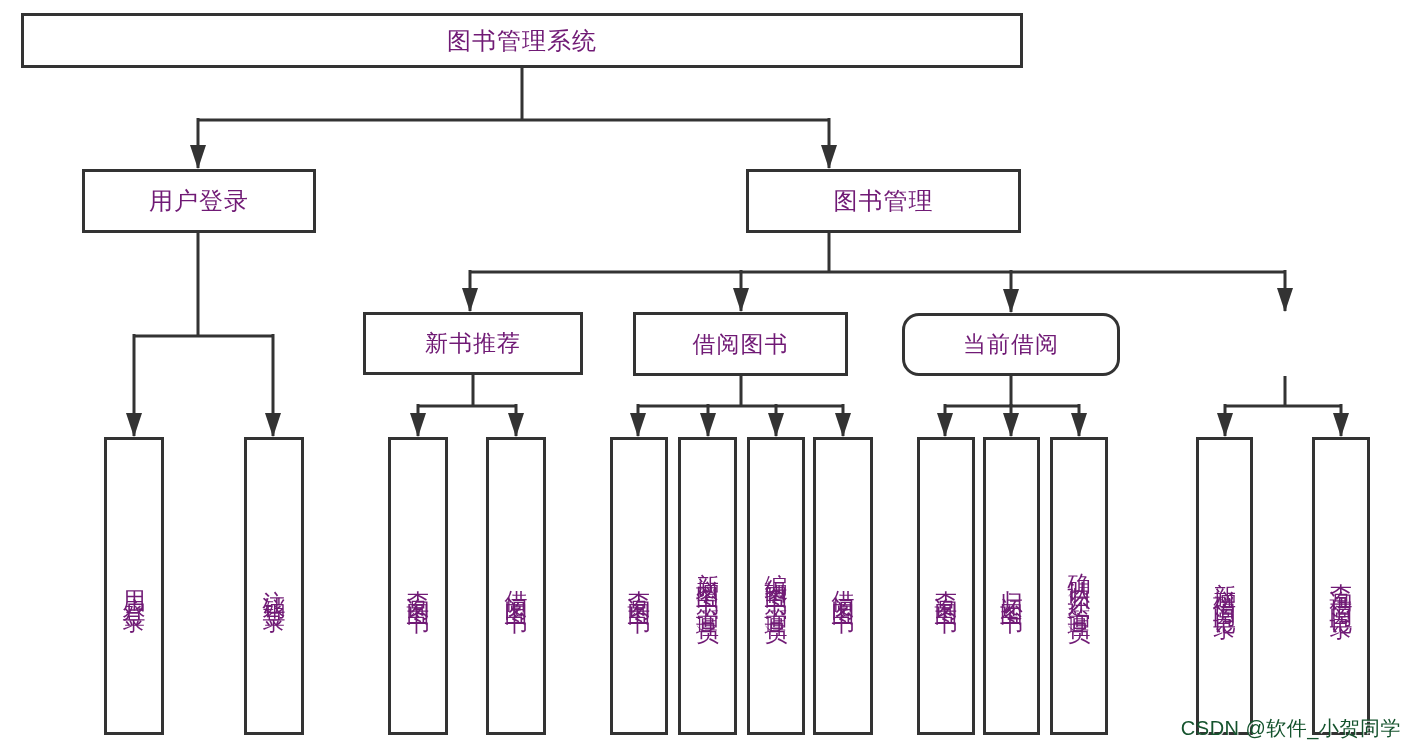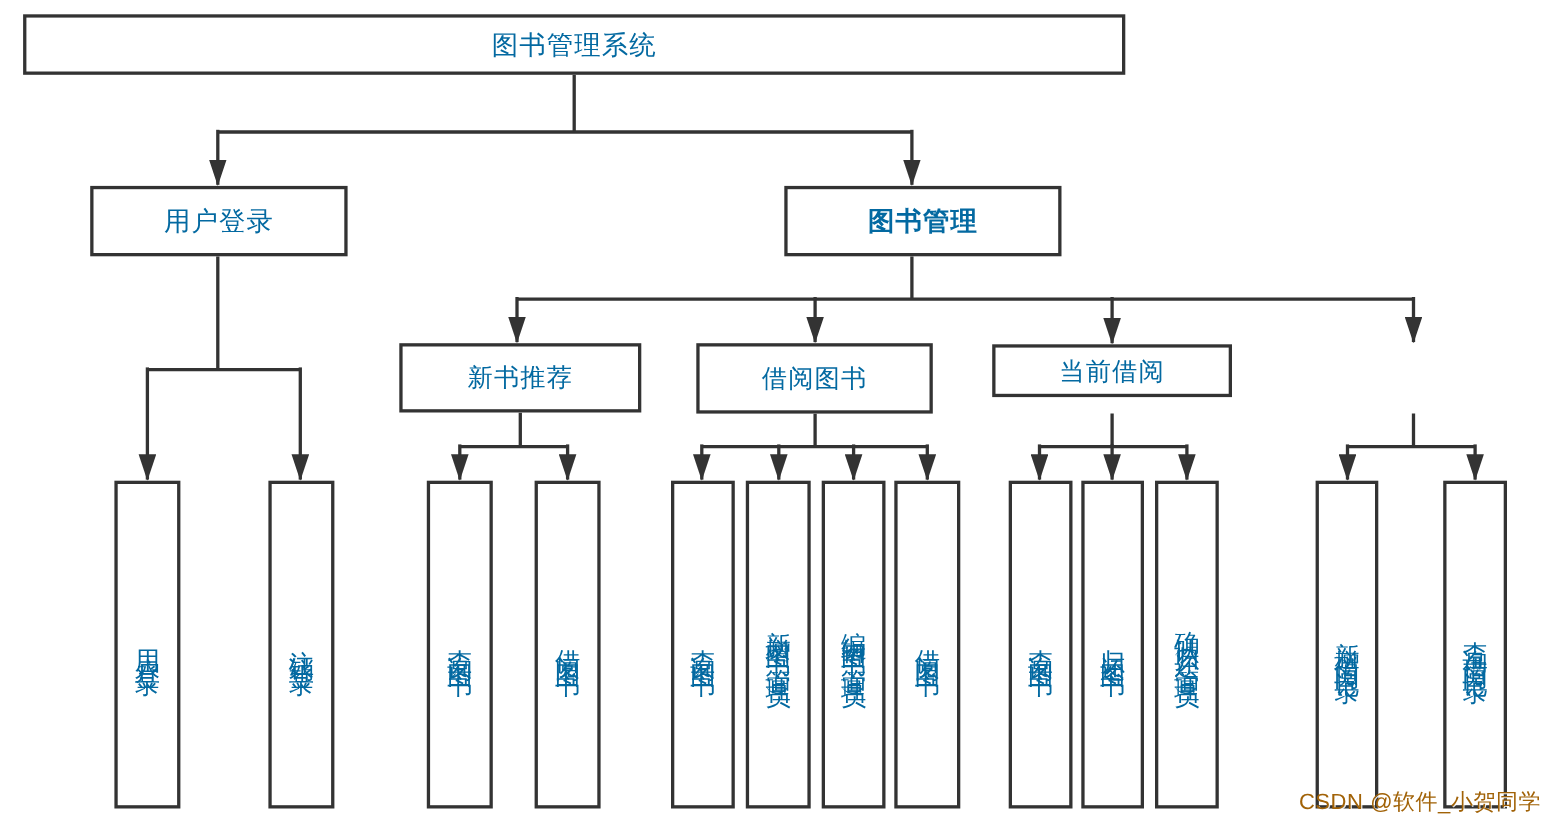--- a/index.html
+++ b/index.html
@@ -3,35 +3,35 @@
 <meta charset="utf-8">
 <style>
   html,body { margin:0; padding:0; background:#ffffff; }
   #stage {
     position:relative; width:1405px; height:747px; background:#ffffff;
     font-family:"Liberation Sans","DejaVu Sans",sans-serif; overflow:hidden;
   }
   #wires { position:absolute; left:0; top:0; z-index:1; }
   .box {
     position:absolute; box-sizing:border-box; background:#ffffff;
-    border:3px solid #333333; color:#0369a1; z-index:2;
+    border:3px solid #333333; color:#701a75; z-index:2;
     display:flex; align-items:center; justify-content:center;
   }
   .box.h span { letter-spacing:1px; white-space:nowrap; }
   .lv1 { font-size:24px; }
   .lv2 { font-size:24px; }
   .lv3 { font-size:23px; }
   .leaf { font-size:23px; }
   .leaf span {
     writing-mode:vertical-rl; text-orientation:mixed;
     letter-spacing:7px; line-height:1;
   }
   #watermark {
     position:absolute; right:4px; top:715px; z-index:3;
-    font-size:20px; color:#a16207; letter-spacing:0.5px;
+    font-size:20px; color:#14532d; letter-spacing:0.5px;
     text-shadow:1px 1px 0 rgba(255,255,255,0.85); white-space:nowrap;
   }
 </style>
 </head>
 <body>
 
 <div id="stage">
 
   <svg id="wires" width="1405" height="747" viewBox="0 0 1405 747">
     <defs>
@@ -76,31 +76,31 @@
     </g>
   </svg>
 
   <div class="box h lv1" style="left:21px; top:13px; width:1002px; height:55px;">
     <span>图书管理系统</span>
   </div>
 
   <div class="box h lv2" style="left:82px; top:169px; width:234px; height:64px;">
     <span>用户登录</span>
   </div>
-  <div class="box h lv2" style="left:713px; top:169px; width:252px; height:64px;font-weight:bold;">
+  <div class="box h lv2" style="left:746px; top:169px; width:275px; height:64px;">
     <span>图书管理</span>
   </div>
 
   <div class="box h lv3" style="left:363px; top:312px; width:220px; height:63px;">
     <span>新书推荐</span>
   </div>
   <div class="box h lv3" style="left:633px; top:312px; width:215px; height:64px;">
     <span>借阅图书</span>
   </div>
-  <div class="box h lv3" style="left:902px; top:313px; width:218px; height:48px;">
+  <div class="box h lv3" style="left:902px; top:313px; width:218px; height:63px;border-radius:17px;">
     <span>当前借阅</span>
   </div>
 
   <div class="box leaf" style="left:104px; top:437px; width:60px; height:298px;">
     <span>用户登录</span>
   </div>
   <div class="box leaf" style="left:244px; top:437px; width:60px; height:298px;">
     <span>注销登录</span>
   </div>
 

